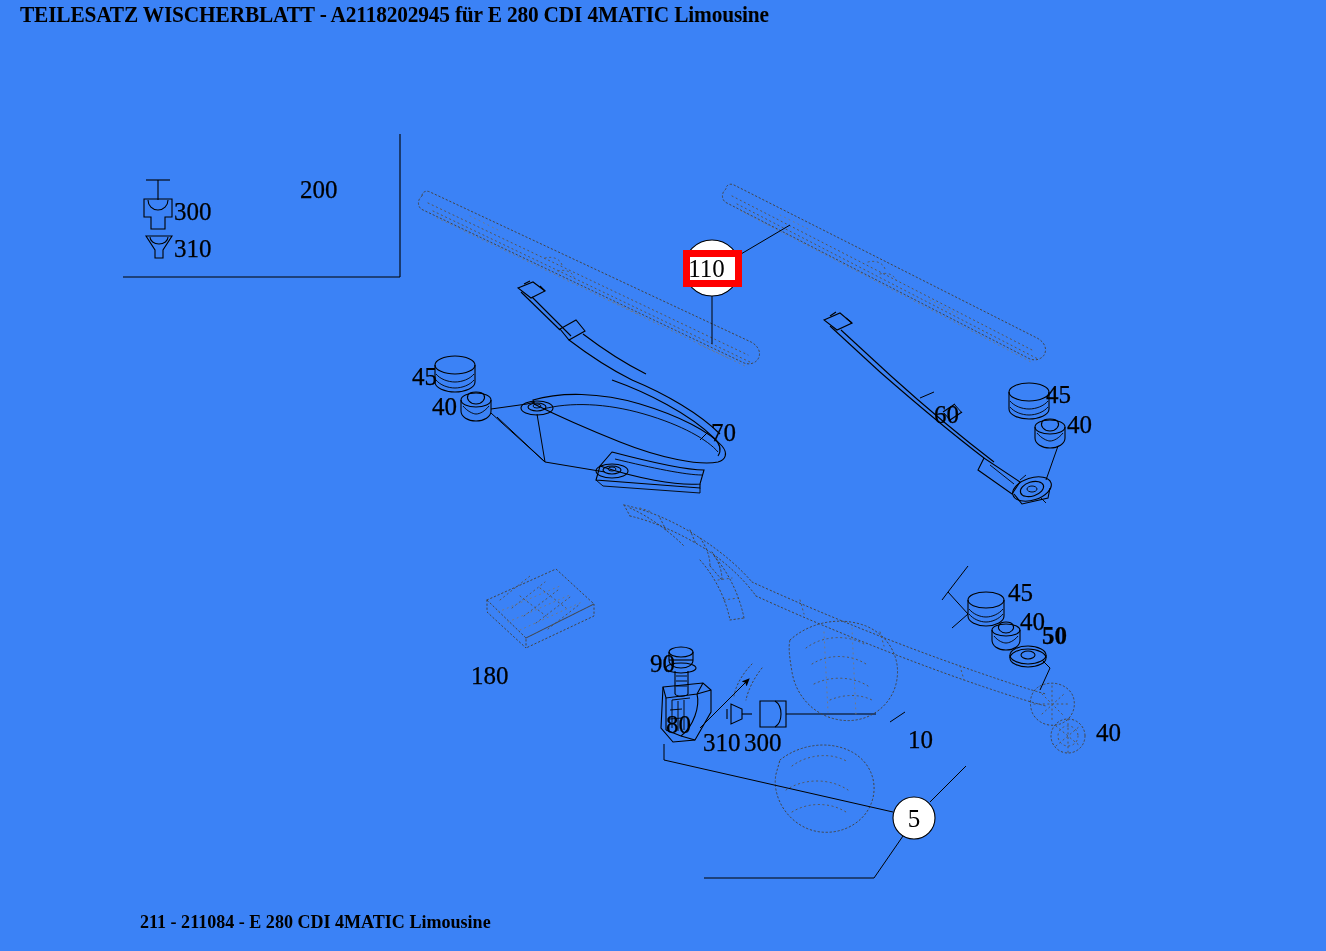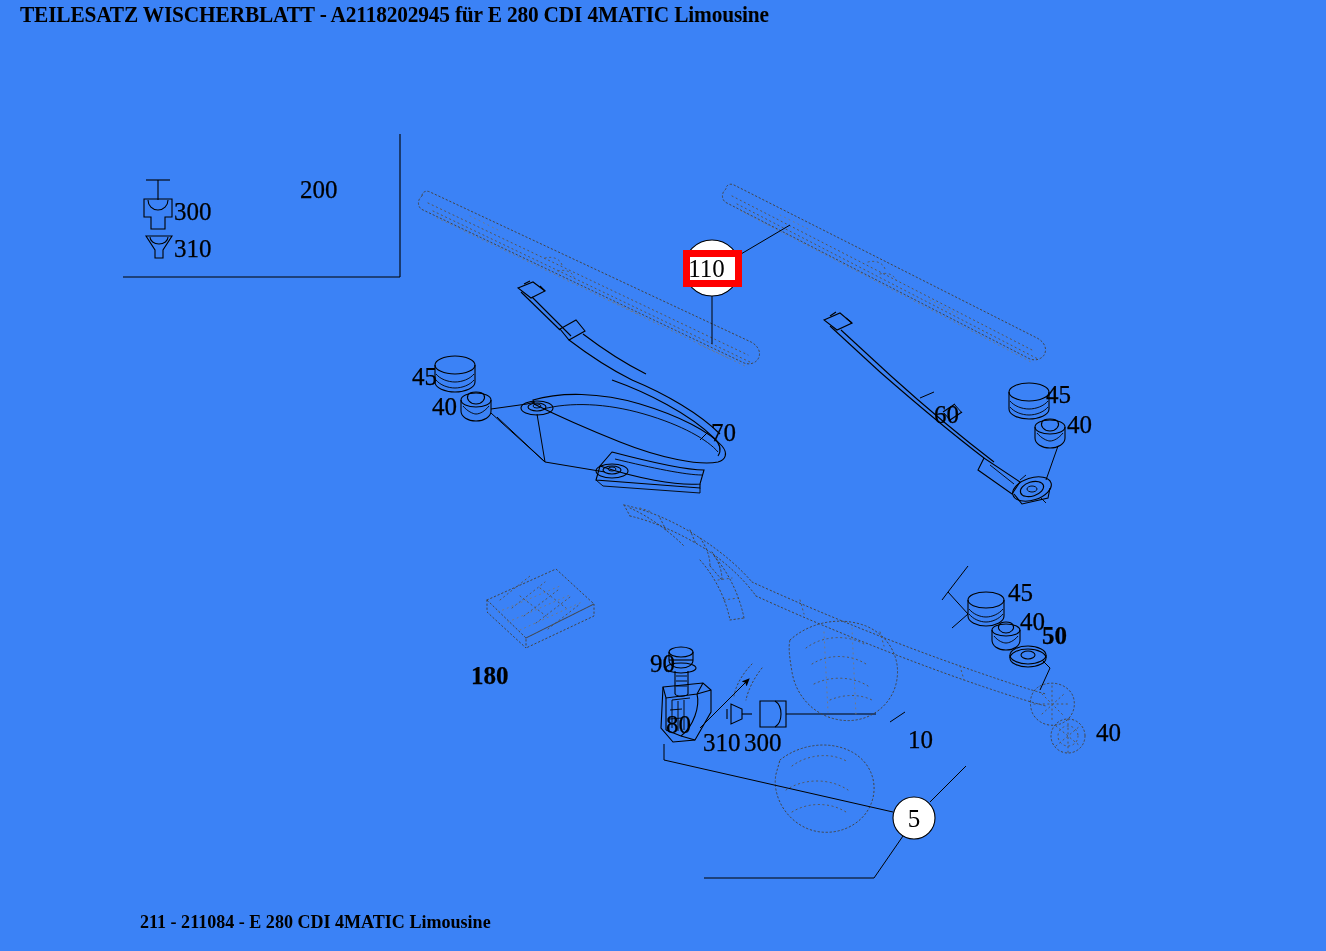--- a/index.html
+++ b/index.html
@@ -425,21 +425,21 @@
 
   <div class="lbl" style="left:412px; top:364px;">45</div>
   <div class="lbl" style="left:432px; top:394px;">40</div>
   <div class="lbl" style="left:711px; top:420px;">70</div>
   <div class="lbl" style="left:900px; top:402px;margin-left:34px;">60</div>
   <div class="lbl" style="left:1046px;top:382px;">45</div>
   <div class="lbl" style="left:1067px;top:412px;">40</div>
   <div class="lbl" style="left:1008px;top:580px;">45</div>
   <div class="lbl" style="left:1020px;top:609px;">40</div>
   <div class="lbl" style="left:1042px;top:623px;font-weight:bold;">50</div>
-  <div class="lbl" style="left:471px; top:663px;font-weight:bold;">180</div>
+  <div class="lbl" style="left:471px; top:663px;">180</div>
   <div class="lbl" style="left:650px; top:651px;">90</div>
   <div class="lbl" style="left:632px; top:712px;margin-left:34px;">80</div>
   <div class="lbl" style="left:703px; top:730px;">310</div>
   <div class="lbl" style="left:744px; top:730px;">300</div>
   <div class="lbl" style="left:908px; top:699px;margin-top:28px;">10</div>
   <div class="lbl" style="left:1096px;top:720px;">40</div>
 
   <div id="num-5-text">5</div>
 
   <div id="hl-110"></div>

